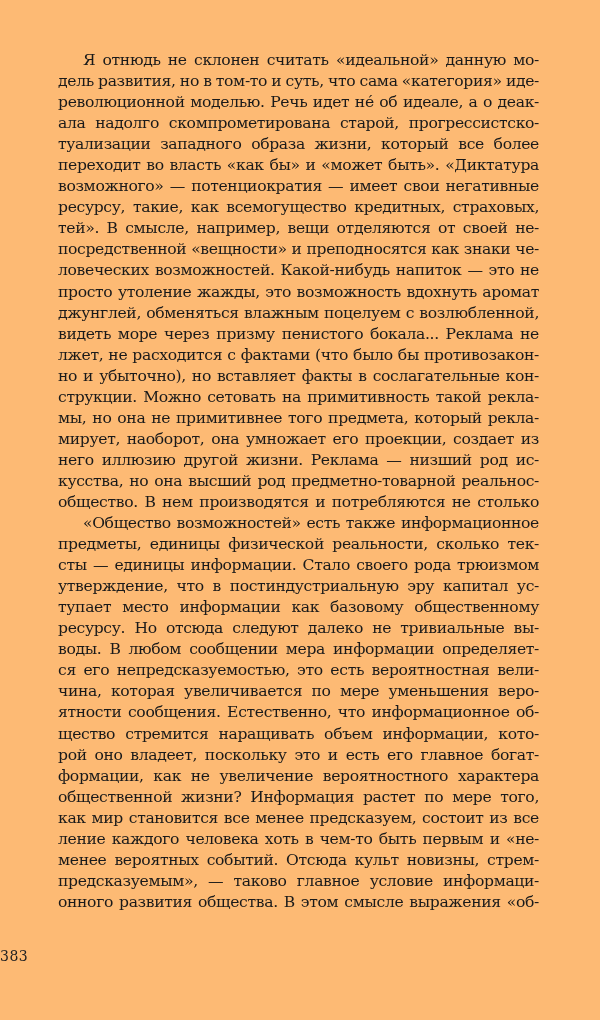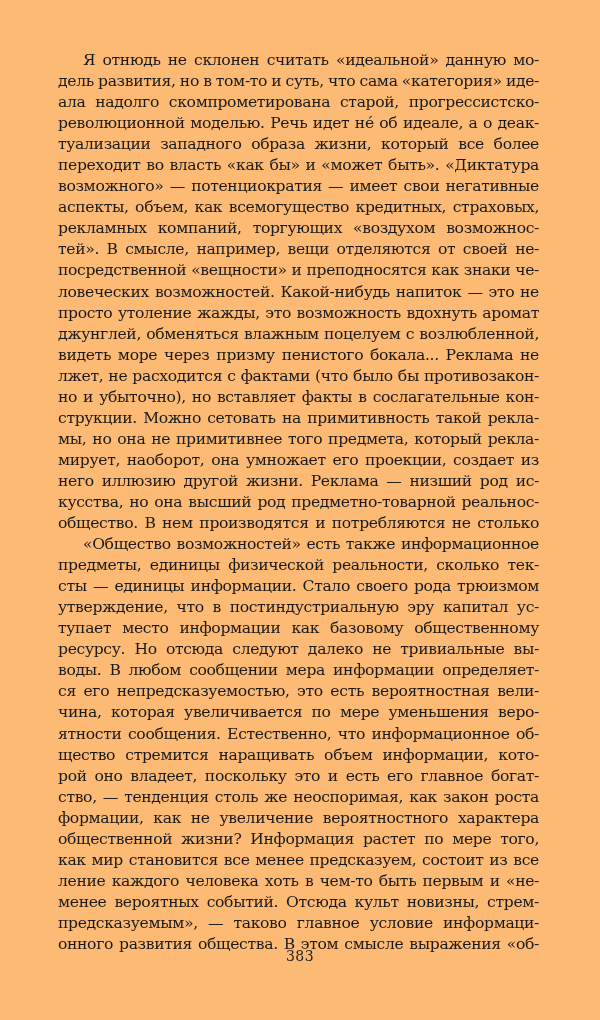--- a/index.html
+++ b/index.html
@@ -43,41 +43,39 @@
       padding-left: 25px;
     }
     .line.last {
       text-align-last: left;
     }
     .page-number {
       position: absolute;
       left: 0;
       width: 600px;
       top: 948px;
-      text-align: center;
       font-size: 14px;
       letter-spacing: 0.5px;
       color: #222;
     }
   </style>
 </head>
 <body>
 
 <div class="page">
   <div class="text-block" id="text-block">
       <div>
         <span class="line indent">Я отнюдь не склонен считать «идеальной» данную мо-</span>
         <span class="line">дель развития, но в том-то и суть, что сама «категория» иде-</span>
+        <span class="line">революционной моделью. Речь идет нé об идеале, а о деак-</span>
         <span class="line">ала надолго скомпрометирована старой, прогрессистско-</span>
-        <span class="line">революционной моделью. Речь идет нé об идеале, а о деак-</span>
         <span class="line">туализации западного образа жизни, который все более</span>
         <span class="line">переходит во власть «как бы» и «может быть». «Диктатура</span>
         <span class="line">возможного» — потенциократия — имеет свои негативные</span>
-        <span class="line">аспекты, объем, как всемогущество кредитных, страховых,</span>
-        <span class="line">рекламных компаний, торгующих «воздухом возможнос-</span>
+        <span class="line">ресурсу, такие, как всемогущество кредитных, страховых,</span>
         <span class="line">тей». В смысле, например, вещи отделяются от своей не-</span>
         <span class="line">посредственной «вещности» и преподносятся как знаки че-</span>
         <span class="line">ловеческих возможностей. Какой-нибудь напиток — это не</span>
         <span class="line">просто утоление жажды, это возможность вдохнуть аромат</span>
         <span class="line">джунглей, обменяться влажным поцелуем с возлюбленной,</span>
         <span class="line">видеть море через призму пенистого бокала... Реклама не</span>
         <span class="line">лжет, не расходится с фактами (что было бы противозакон-</span>
         <span class="line">но и убыточно), но вставляет факты в сослагательные кон-</span>
         <span class="line">струкции. Можно сетовать на примитивность такой рекла-</span>
         <span class="line">мы, но она не примитивнее того предмета, который рекла-</span>
@@ -92,21 +90,20 @@
         <span class="line">сты — единицы информации. Стало своего рода трюизмом</span>
         <span class="line">утверждение, что в постиндустриальную эру капитал ус-</span>
         <span class="line">тупает место информации как базовому общественному</span>
         <span class="line">ресурсу. Но отсюда следуют далеко не тривиальные вы-</span>
         <span class="line">воды. В любом сообщении мера информации определяет-</span>
         <span class="line">ся его непредсказуемостью, это есть вероятностная вели-</span>
         <span class="line">чина, которая увеличивается по мере уменьшения веро-</span>
         <span class="line">ятности сообщения. Естественно, что информационное об-</span>
         <span class="line">щество стремится наращивать объем информации, кото-</span>
         <span class="line">рой оно владеет, поскольку это и есть его главное богат-</span>
-        <span class="line">ство, — тенденция столь же неоспоримая, как закон роста</span>
         <span class="line">формации, как не увеличение вероятностного характера</span>
         <span class="line">общественной жизни? Информация растет по мере того,</span>
         <span class="line">как мир становится все менее предсказуем, состоит из все</span>
         <span class="line">ление каждого человека хоть в чем-то быть первым и «не-</span>
         <span class="line">менее вероятных событий. Отсюда культ новизны, стрем-</span>
         <span class="line">предсказуемым», — таково главное условие информаци-</span>
         <span class="line">онного развития общества. В этом смысле выражения «об-</span>
       </div>
     </div>
   <div class="page-number">383</div>

